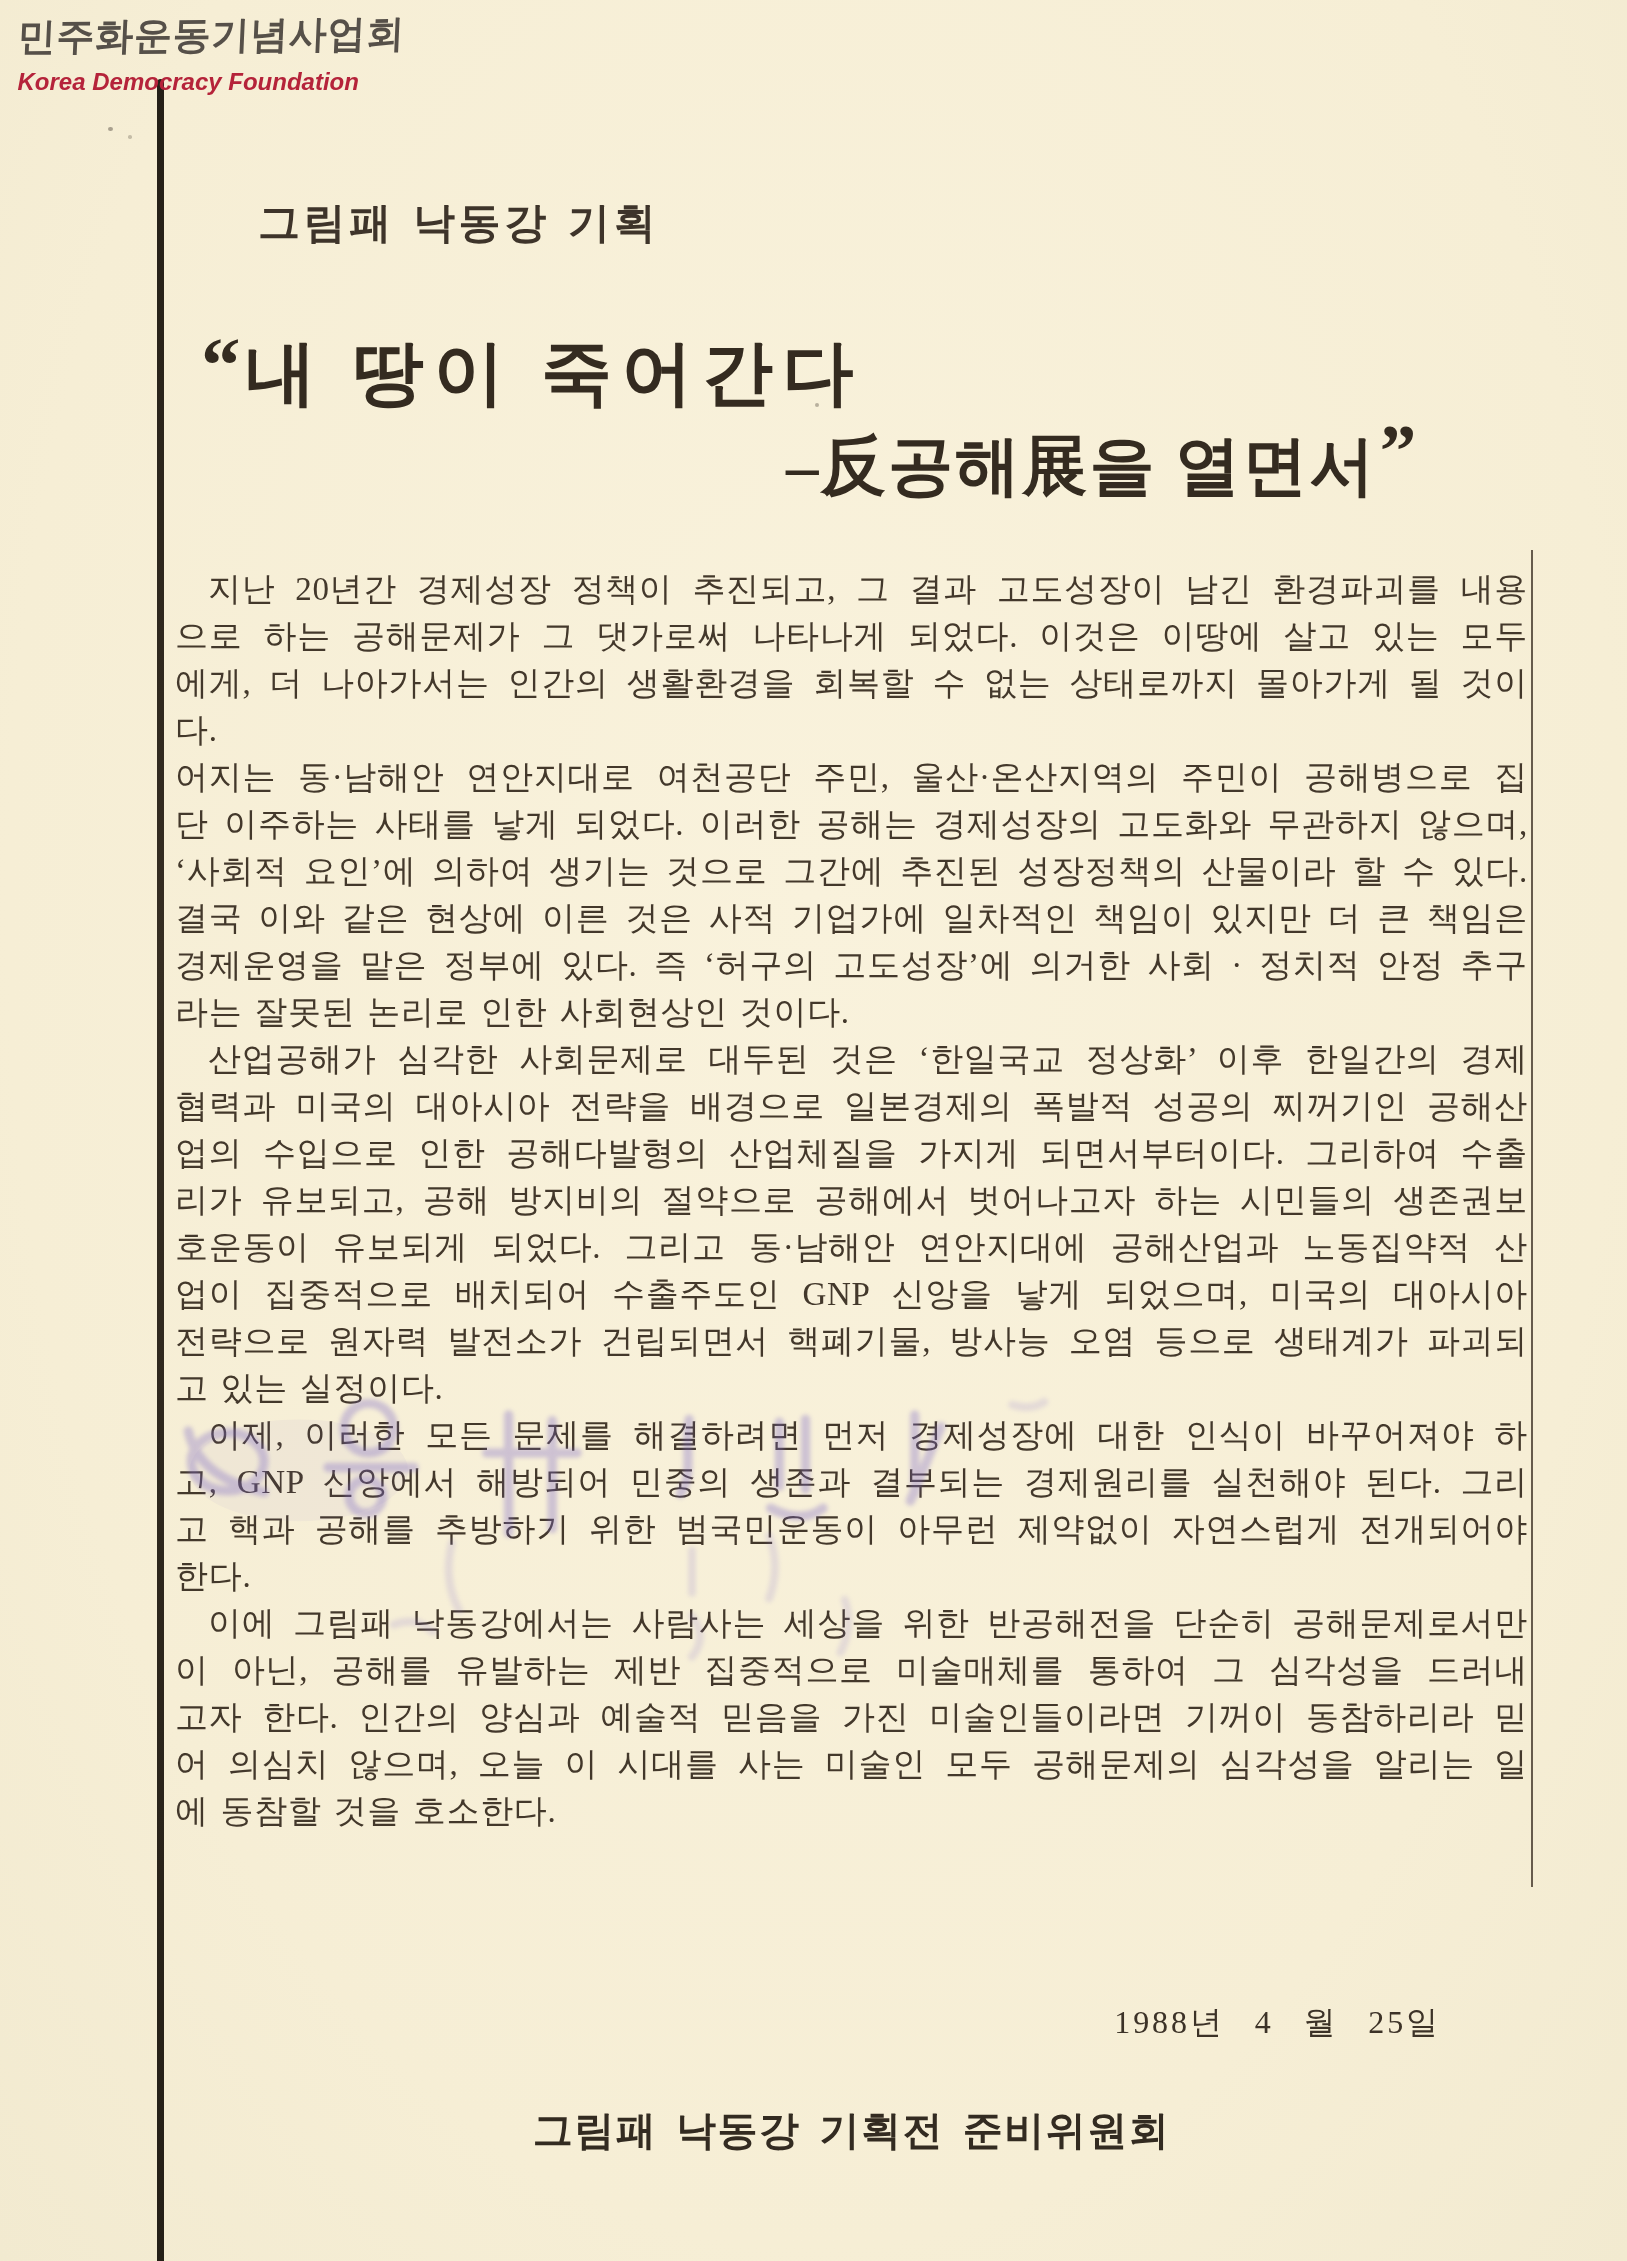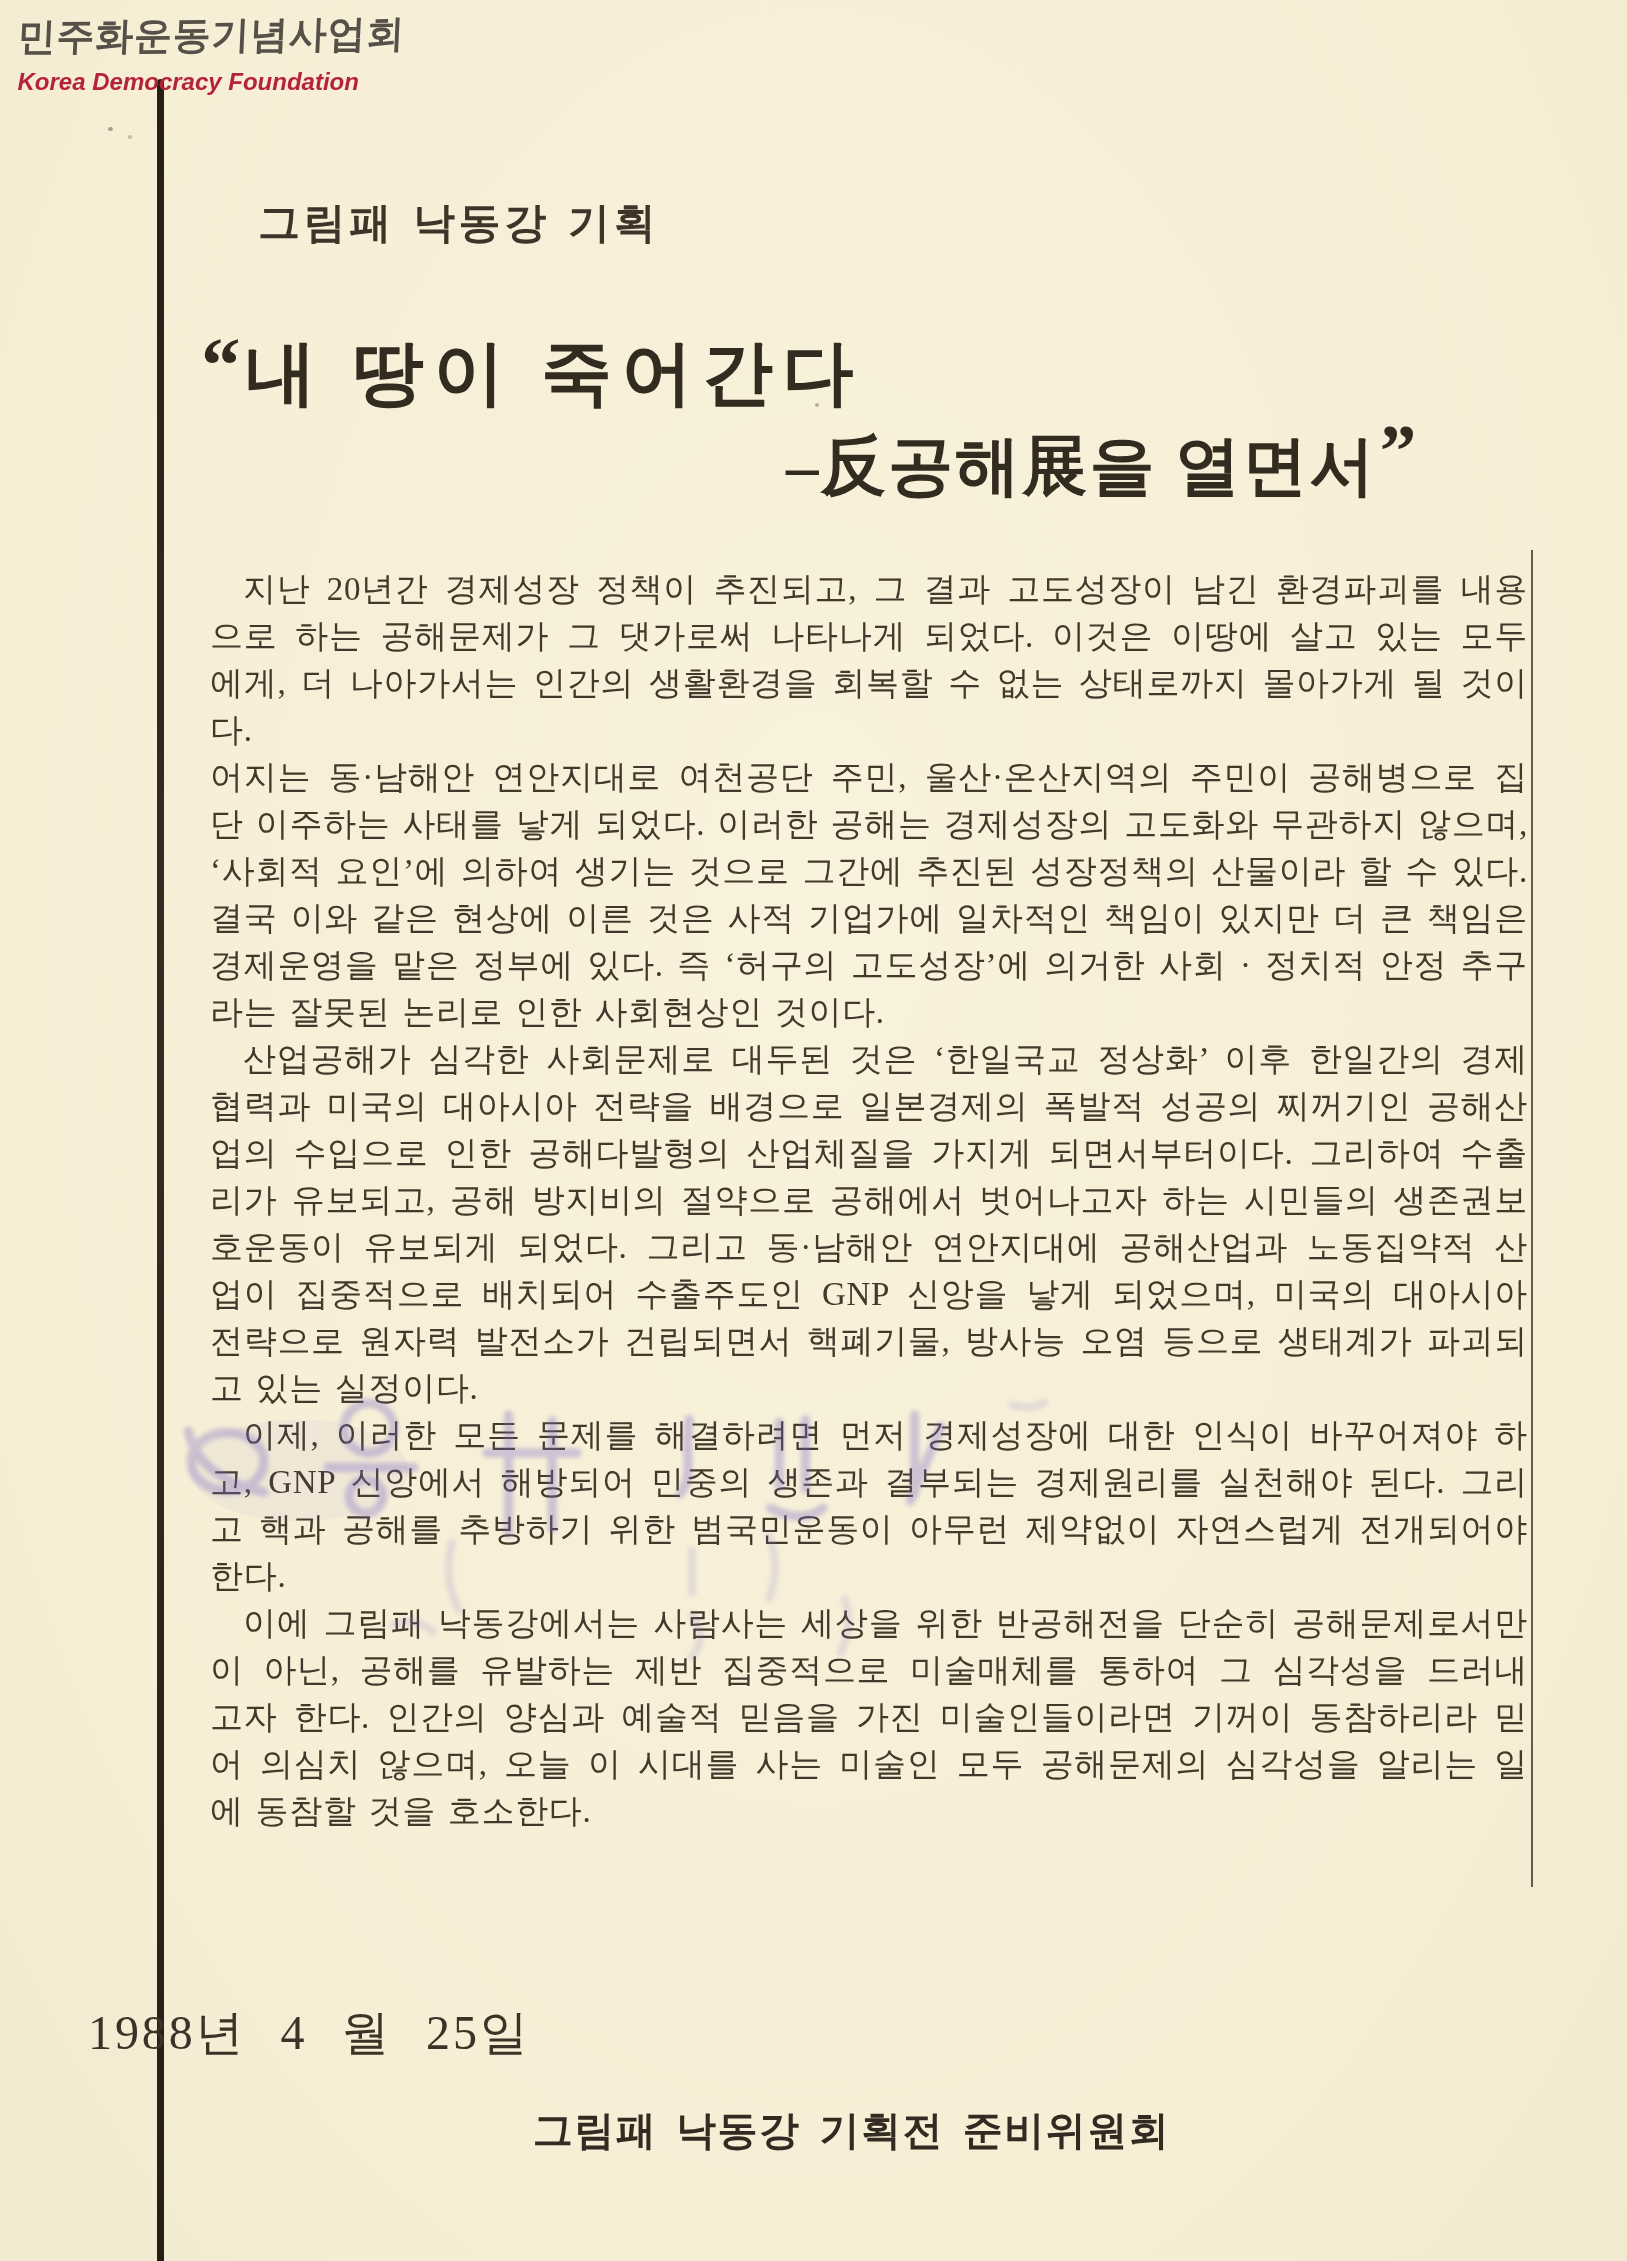--- a/index.html
+++ b/index.html
@@ -63,29 +63,29 @@
 
   
   .bodytext{
     position:absolute;left:175px;top:566px;width:1353px;
     font-size:33px;color:#43382b;
     letter-spacing:0.7px;word-spacing:2.9px;
   }
   .bline{
     height:47px;line-height:47px;
     text-align:justify;text-align-last:justify;
-    white-space:normal;overflow:visible;margin-left:35px;
+    white-space:normal;overflow:visible;
   }
   .bline.para-first{text-indent:33px;}
   .bline.para-last{text-align-last:left;}
 
   
   .dateline{
     position:absolute;left:175px;top:2001px;width:1353px;
-    text-align:left;font-size:48px;letter-spacing:2.9px;word-spacing:19px;
+    text-align:right;font-size:32px;letter-spacing:2.9px;word-spacing:19px;
     color:#3c3227;transform:translateX(-87px);
   }
   .signature{
     position:absolute;left:175px;top:2103px;width:1353px;
     text-align:center;font-weight:bold;font-size:40px;
     letter-spacing:1.5px;word-spacing:7.3px;color:#332b21;
   }
 
   
   .hand-overlay{position:absolute;left:146px;top:1383px;pointer-events:none;}

